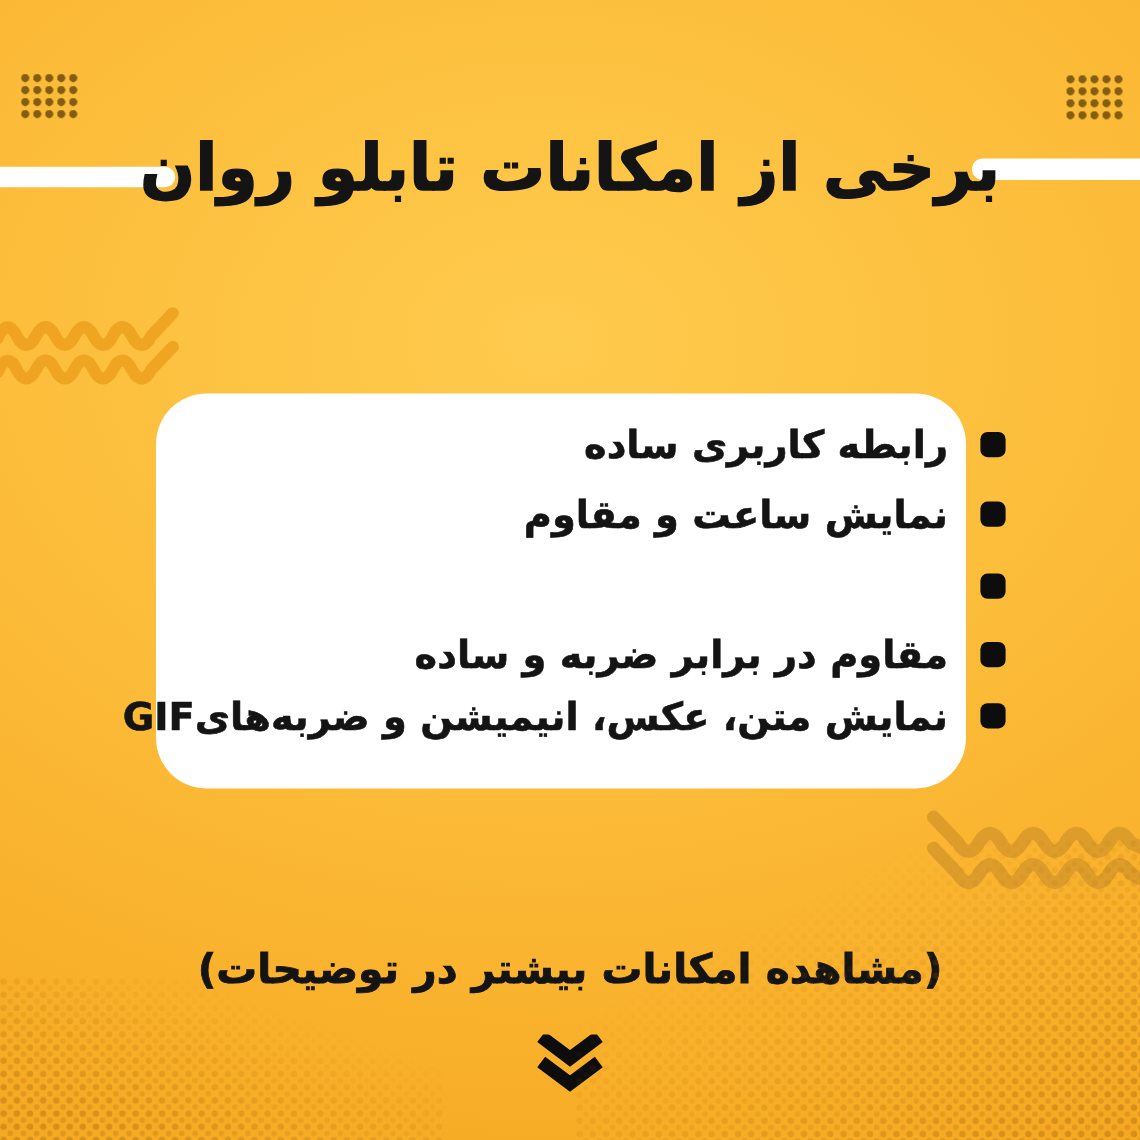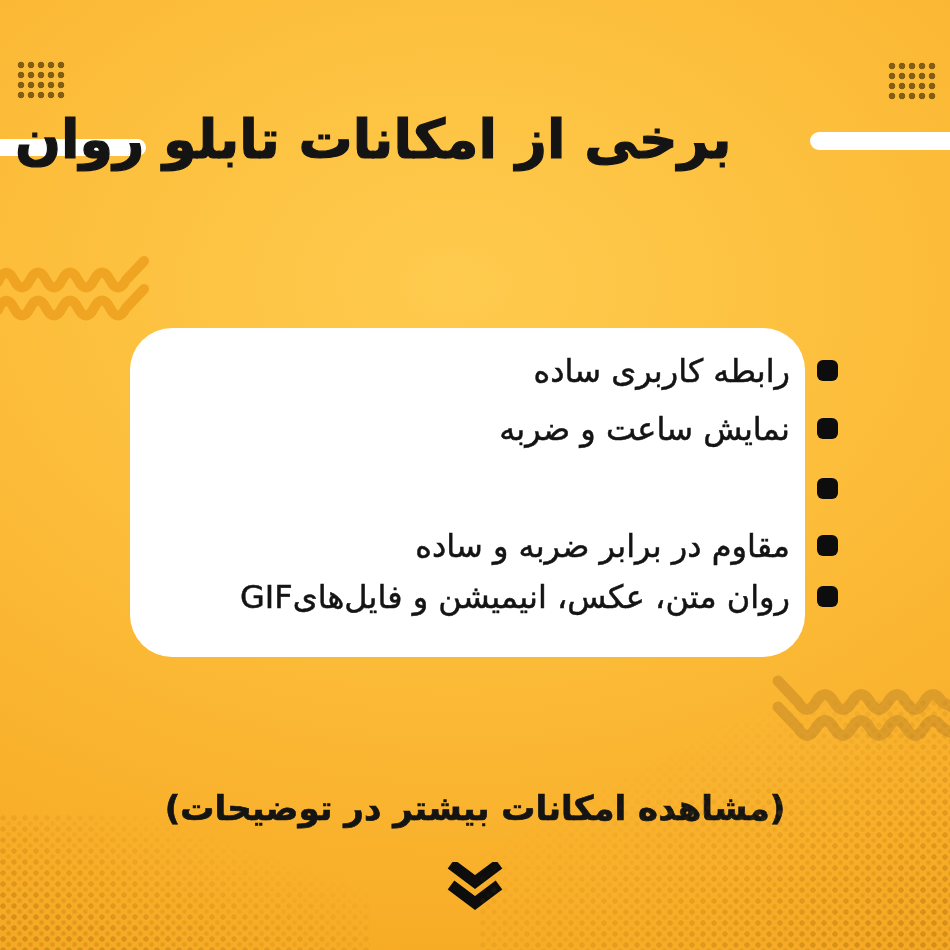--- a/index.html
+++ b/index.html
@@ -23,21 +23,21 @@
   .dot-grid.tr{left:888px;top:62px;}
 
   
   .accent-bar{position:absolute;background:#ffffff;}
   .accent-bar.left{left:0;top:139px;width:146px;height:17px;border-radius:0 9px 9px 0;}
   .accent-bar.right{left:810px;top:132px;width:140px;height:18px;border-radius:9px 0 0 9px;}
 
   
   .title{
     position:absolute;left:15px;top:94px;width:920px;height:92px;
-    margin:0;line-height:92px;text-align:left;direction:rtl;
+    margin:0;line-height:92px;text-align:center;direction:rtl;
     font-size:54px;font-weight:bold;color:#141414;
     -webkit-text-stroke:1.2px #141414;
     white-space:nowrap;
   }
 
   
   .waves{position:absolute;}
   .waves.left{left:-4px;top:256px;}
   .waves.right{left:772px;top:674px;}
   .waves path{fill:none;stroke-linecap:round;stroke-linejoin:round;}
@@ -47,21 +47,21 @@
   
   .card{
     position:absolute;left:130px;top:328px;width:675px;height:329px;
     background:#ffffff;border-radius:42px;
   }
 
   
   .feature-text{
     position:absolute;right:160px;left:140px;
     text-align:right;direction:rtl;
-    font-size:32px;font-weight:normal;color:#141414;
+    font-size:32px;font-weight:bold;color:#141414;
     -webkit-text-stroke:.5px #141414;
     line-height:48px;height:48px;white-space:nowrap;
   }
   .bullet{
     position:absolute;left:817px;width:21px;height:21px;
     background:#0d0d0d;border-radius:6px;
   }
 
   
   .footer-note{
@@ -117,29 +117,29 @@
   <svg class="waves right" width="180" height="92" viewBox="0 0 180 92">
     <path d="M6 7 L26 28 C32 38 38 38 44 28 C50 18 56 18 62 28 C68 38 74 38 80 28 C86 18 92 18 98 28 C104 38 110 38 116 28 C122 18 128 18 134 28 C140 38 146 38 152 28 C158 18 164 18 170 28 L180 33"></path>
     <path d="M6 33 L26 54 C32 64 38 64 44 54 C50 44 56 44 62 54 C68 64 74 64 80 54 C86 44 92 44 98 54 C104 64 110 64 116 54 C122 44 128 44 134 54 C140 64 146 64 152 54 C158 44 164 44 170 54 L180 59"></path>
   </svg>
 
   <div class="card"></div>
 
   <div class="feature-text" style="top:347px">رابطه کاربری ساده</div>
   <div class="bullet" style="top:360px"></div>
 
-  <div class="feature-text" style="top:405px">نمایش ساعت و ضربه</div>
+  <div class="feature-text" style="top:405px">نمایش ساعت و مقاوم</div>
   <div class="bullet" style="top:418px"></div>
 
   <div class="bullet" style="top:478px"></div>
 
   <div class="feature-text" style="top:522px">مقاوم در برابر ضربه و ساده</div>
   <div class="bullet" style="top:535px"></div>
 
-  <div class="feature-text" style="top:573px">روان متن، عکس، انیمیشن و فایل‌هایGIF</div>
+  <div class="feature-text" style="top:573px">نمایش متن، عکس، انیمیشن و ضربه‌هایGIF</div>
   <div class="bullet" style="top:586px"></div>
 
   <div class="footer-note">(مشاهده امکانات بیشتر در توضیحات)</div>
 
   <svg class="chevrons" width="56" height="50" viewBox="0 0 56 50">
     <path d="M4 2 L28 20 L52 2"></path>
     <path d="M4 23 L28 41 L52 23"></path>
   </svg>
 
   <div class="halftone bl"></div>

